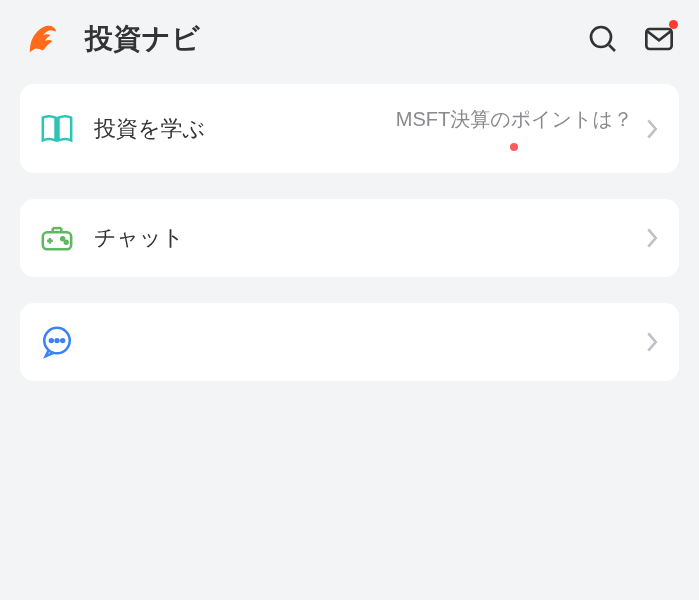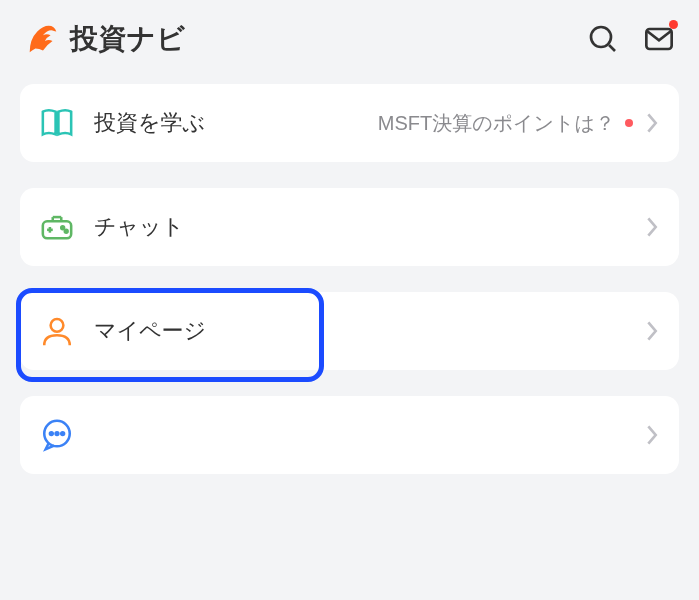--- a/index.html
+++ b/index.html
@@ -16,21 +16,21 @@
     }
     .header {
       display: flex;
       align-items: center;
       justify-content: space-between;
       padding: 20px 24px 16px 24px;
     }
     .header-left {
       display: flex;
       align-items: center;
-      gap: 8px;
+      gap: 23px;
     }
     .logo-icon {
       width: 38px;
       height: 38px;
       flex-shrink: 0;
     }
     .app-title {
       font-size: 28px;
       font-weight: 700;
       color: #333;
@@ -96,20 +96,21 @@
       flex: 0 0 auto;
     }
     .menu-subtext {
       font-size: 20px;
       color: #8a8a8e;
       margin-left: auto;
       margin-right: 8px;
       display: flex;
       align-items: center;
       gap: 10px;
+      flex-direction: column;
     }
     .red-dot {
       width: 8px;
       height: 8px;
       background: #ff5a5f;
       border-radius: 50%;
     }
     .chevron {
       width: 14px;
       height: 22px;
@@ -177,30 +178,20 @@
       <line x1="9" y1="8" x2="9" y2="5"></line>
       <line x1="15" y1="8" x2="15" y2="5"></line>
       <line x1="9" y1="5" x2="15" y2="5"></line>
     </svg>
     <span class="menu-label">チャット</span>
     <svg class="chevron" viewBox="0 0 10 18" fill="none" stroke="#c0c0c6" stroke-width="2.2">
       <path d="M 2 2 L 8 9 L 2 16"></path>
     </svg>
   </div>
 
-  <div class="menu-item highlighted">
-    <svg class="menu-icon" viewBox="0 0 24 24" fill="none" stroke="#ff8a2b" stroke-width="1.8">
-      <circle cx="12" cy="8" r="4.5"></circle>
-      <path d="M 3 22 Q 3 15 12 15 Q 21 15 21 22"></path>
-    </svg>
-    <span class="menu-label">マイページ</span>
-    <svg class="chevron" viewBox="0 0 10 18" fill="none" stroke="#c0c0c6" stroke-width="2.2">
-      <path d="M 2 2 L 8 9 L 2 16"></path>
-    </svg>
-  </div>
 
   <div class="menu-item">
     <svg class="menu-icon" viewBox="0 0 24 24" fill="none" stroke="#3b82f6" stroke-width="1.8">
       <circle cx="12" cy="11" r="9"></circle>
       <path d="M 6 18 L 4 22 L 10 19.5" fill="none"></path>
       <circle cx="8" cy="11" r="1" fill="#3b82f6"></circle>
       <circle cx="12" cy="11" r="1" fill="#3b82f6"></circle>
       <circle cx="16" cy="11" r="1" fill="#3b82f6"></circle>
     </svg>
     <svg class="chevron" viewBox="0 0 10 18" fill="none" stroke="#c0c0c6" stroke-width="2.2">

